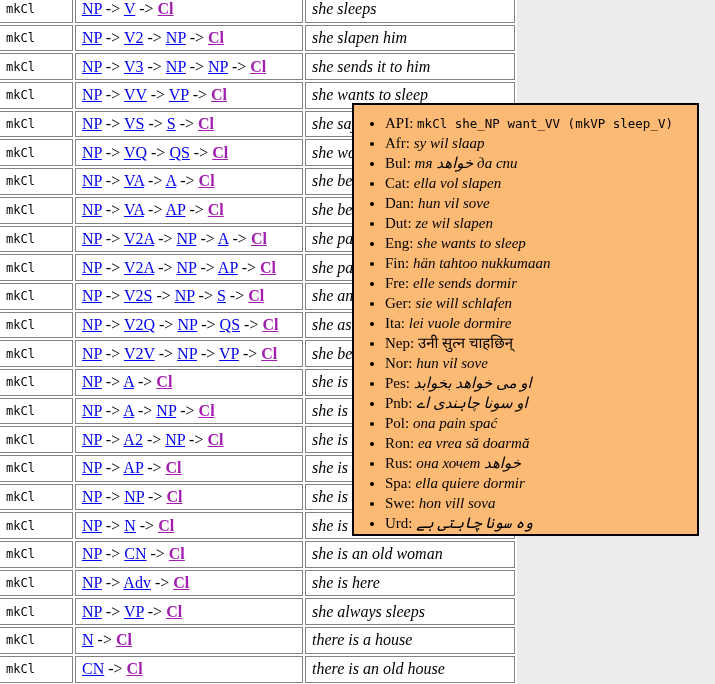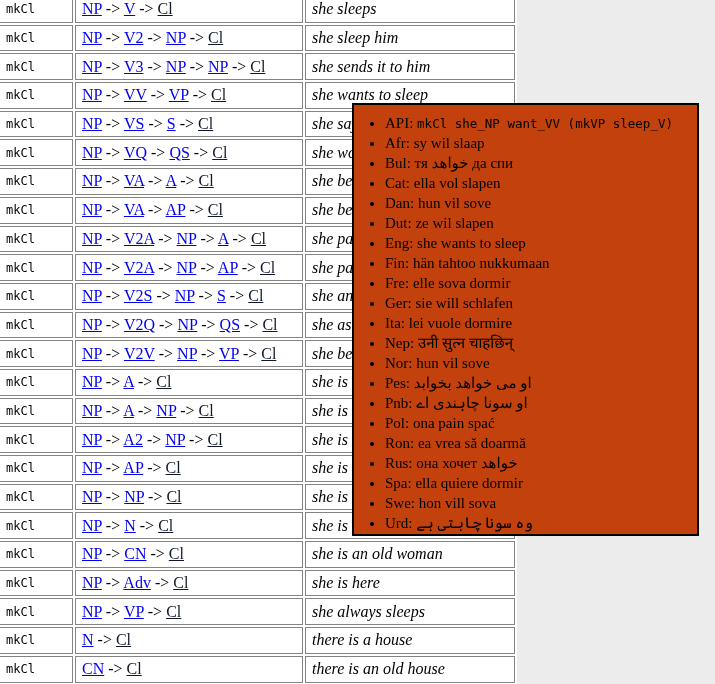--- a/index.html
+++ b/index.html
@@ -34,72 +34,73 @@
     overflow: hidden;
     background: #ffffff;
   }
   td.c1 { width: 74px;  font-family: "DejaVu Sans Mono", monospace; font-size: 12px; }
   td.c2 { width: 228px; font-size: 16px; }
   td.c3 { width: 210px; font-size: 16px; font-style: italic; }
   td.c2 a {
     color: #0000ee;
     text-decoration: underline;
   }
-  td.c2 a.visited { color: #0f172a; }
+  td.c2 a.visited { color: #a21caf; font-weight: bold; }
   span.arrow { color: #000; }
 
   .tooltip {
     position: absolute;
     left: 352px; top: 103px;
     width: 347px; height: 433px;
-    background: #c2410c;
+    background: #fdba74;
     border: 2px solid #000000;
     box-sizing: border-box;
     overflow: hidden;
   }
   .tooltip ul {
     margin: 9px 0 0 0;
     padding: 0 4px 0 31px;
   }
   .tooltip li {
     font-size: 15px;
     line-height: 19px;
     margin: 1px 0;
     white-space: nowrap;
   }
   .tooltip li .lbl { font-style: normal; }
-  .val-italic { }
+  .val-italic { font-style: italic; }
   .val-code {
     font-family: "DejaVu Sans Mono", monospace;
     font-size: 12.5px;
     font-style: normal;
   }
   .val-plain { font-style: normal; margin-top: 36px; }
   .val-rtl {
+    font-style: italic;
     direction: rtl;
     unicode-bidi: isolate;
   }
   .sp-tall { margin: 3px 0; }
 </style>
 </head>
 <body>
 
 <div class="table-sheet">
   <table class="fn-table">
     <tbody>
   <tr>
     <td class="c1">mkCl</td>
     <td class="c2"><a href="#">NP</a><span class="arrow"> -&gt; </span><a href="#">V</a><span class="arrow"> -&gt; </span><a href="#" class="visited">Cl</a></td>
     <td class="c3">she sleeps</td>
   </tr>
 
   <tr>
     <td class="c1">mkCl</td>
     <td class="c2"><a href="#">NP</a><span class="arrow"> -&gt; </span><a href="#">V2</a><span class="arrow"> -&gt; </span><a href="#">NP</a><span class="arrow"> -&gt; </span><a href="#" class="visited">Cl</a></td>
-    <td class="c3">she sleep him</td>
+    <td class="c3">she slapen him</td>
   </tr>
 
   <tr>
     <td class="c1">mkCl</td>
     <td class="c2"><a href="#">NP</a><span class="arrow"> -&gt; </span><a href="#">V3</a><span class="arrow"> -&gt; </span><a href="#">NP</a><span class="arrow"> -&gt; </span><a href="#">NP</a><span class="arrow"> -&gt; </span><a href="#" class="visited">Cl</a></td>
     <td class="c3">she sends it to him</td>
   </tr>
 
   <tr>
     <td class="c1">mkCl</td>
@@ -241,21 +242,21 @@
   <li><span class="lbl">Cat: </span><span class="val-italic">ella vol slapen</span></li>
 
   <li><span class="lbl">Dan: </span><span class="val-italic">hun vil sove</span></li>
 
   <li><span class="lbl">Dut: </span><span class="val-italic">ze wil slapen</span></li>
 
   <li><span class="lbl">Eng: </span><span class="val-italic">she wants to sleep</span></li>
 
   <li><span class="lbl">Fin: </span><span class="val-italic">hän tahtoo nukkumaan</span></li>
 
-  <li><span class="lbl">Fre: </span><span class="val-italic">elle sova dormir</span></li>
+  <li><span class="lbl">Fre: </span><span class="val-italic">elle sends dormir</span></li>
 
   <li><span class="lbl">Ger: </span><span class="val-italic">sie will schlafen</span></li>
 
   <li><span class="lbl">Ita: </span><span class="val-italic">lei vuole dormire</span></li>
 
   <li class="sp-tall"><span class="lbl">Nep: </span><span class="val-plain">उनी सुत्न चाहछिन्</span></li>
 
   <li><span class="lbl">Nor: </span><span class="val-italic">hun vil sove</span></li>
 
   <li class="sp-tall"><span class="lbl">Pes: </span><span class="val-rtl" dir="rtl">او می خواهد بخوابد</span></li>

